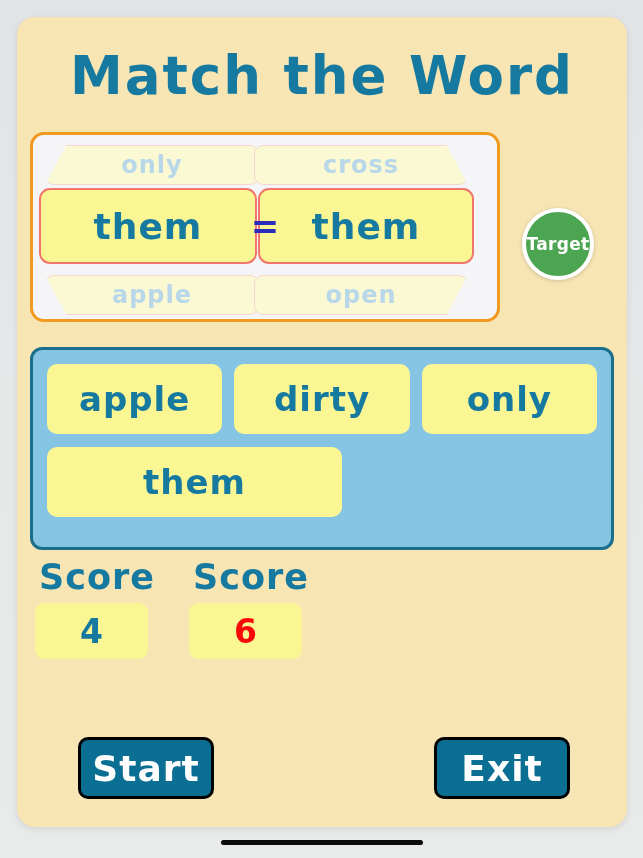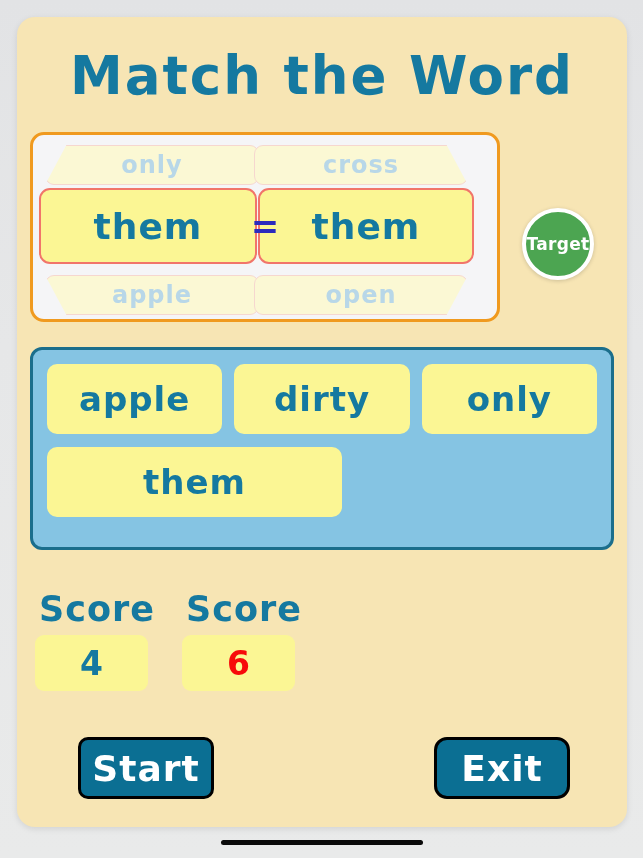--- a/index.html
+++ b/index.html
@@ -204,23 +204,23 @@
     letter-spacing: 1px;
     cursor: pointer;
   }
   .bank-row.row-1 .bank-tile { flex: 1 1 0; }
   .bank-row.row-2 .bank-tile { flex: 0 0 295px; }
 
   
   #stats {
     position: absolute;
     left: 18px;
-    top: 572px;
-    display: flex;
-    gap: 27px;
+    top: 540px;
+    display: flex;
+    gap: 34px;
   }
   .stat-block { display: flex; flex-direction: column; }
   .stat-label {
     font-size: 35px;
     font-weight: bold;
     color: #1579a0;
     letter-spacing: 1px;
     margin-bottom: 6px;
     padding-left: 4px;
   }
@@ -251,21 +251,21 @@
     display: flex;
     align-items: center;
     justify-content: center;
     color: #ffffff;
     font-size: 36px;
     font-weight: bold;
     letter-spacing: 1px;
     cursor: pointer;
   }
   #start-button { left: 61px; }
-  #exit-button  { left: 417px; border-radius: 13px; }
+  #exit-button  { left: 417px; }
 </style>
 </head>
 <body>
 
 <div id="device">
 
   <div id="app-panel">
 
     <div id="page-title">Match the Word</div>
 

